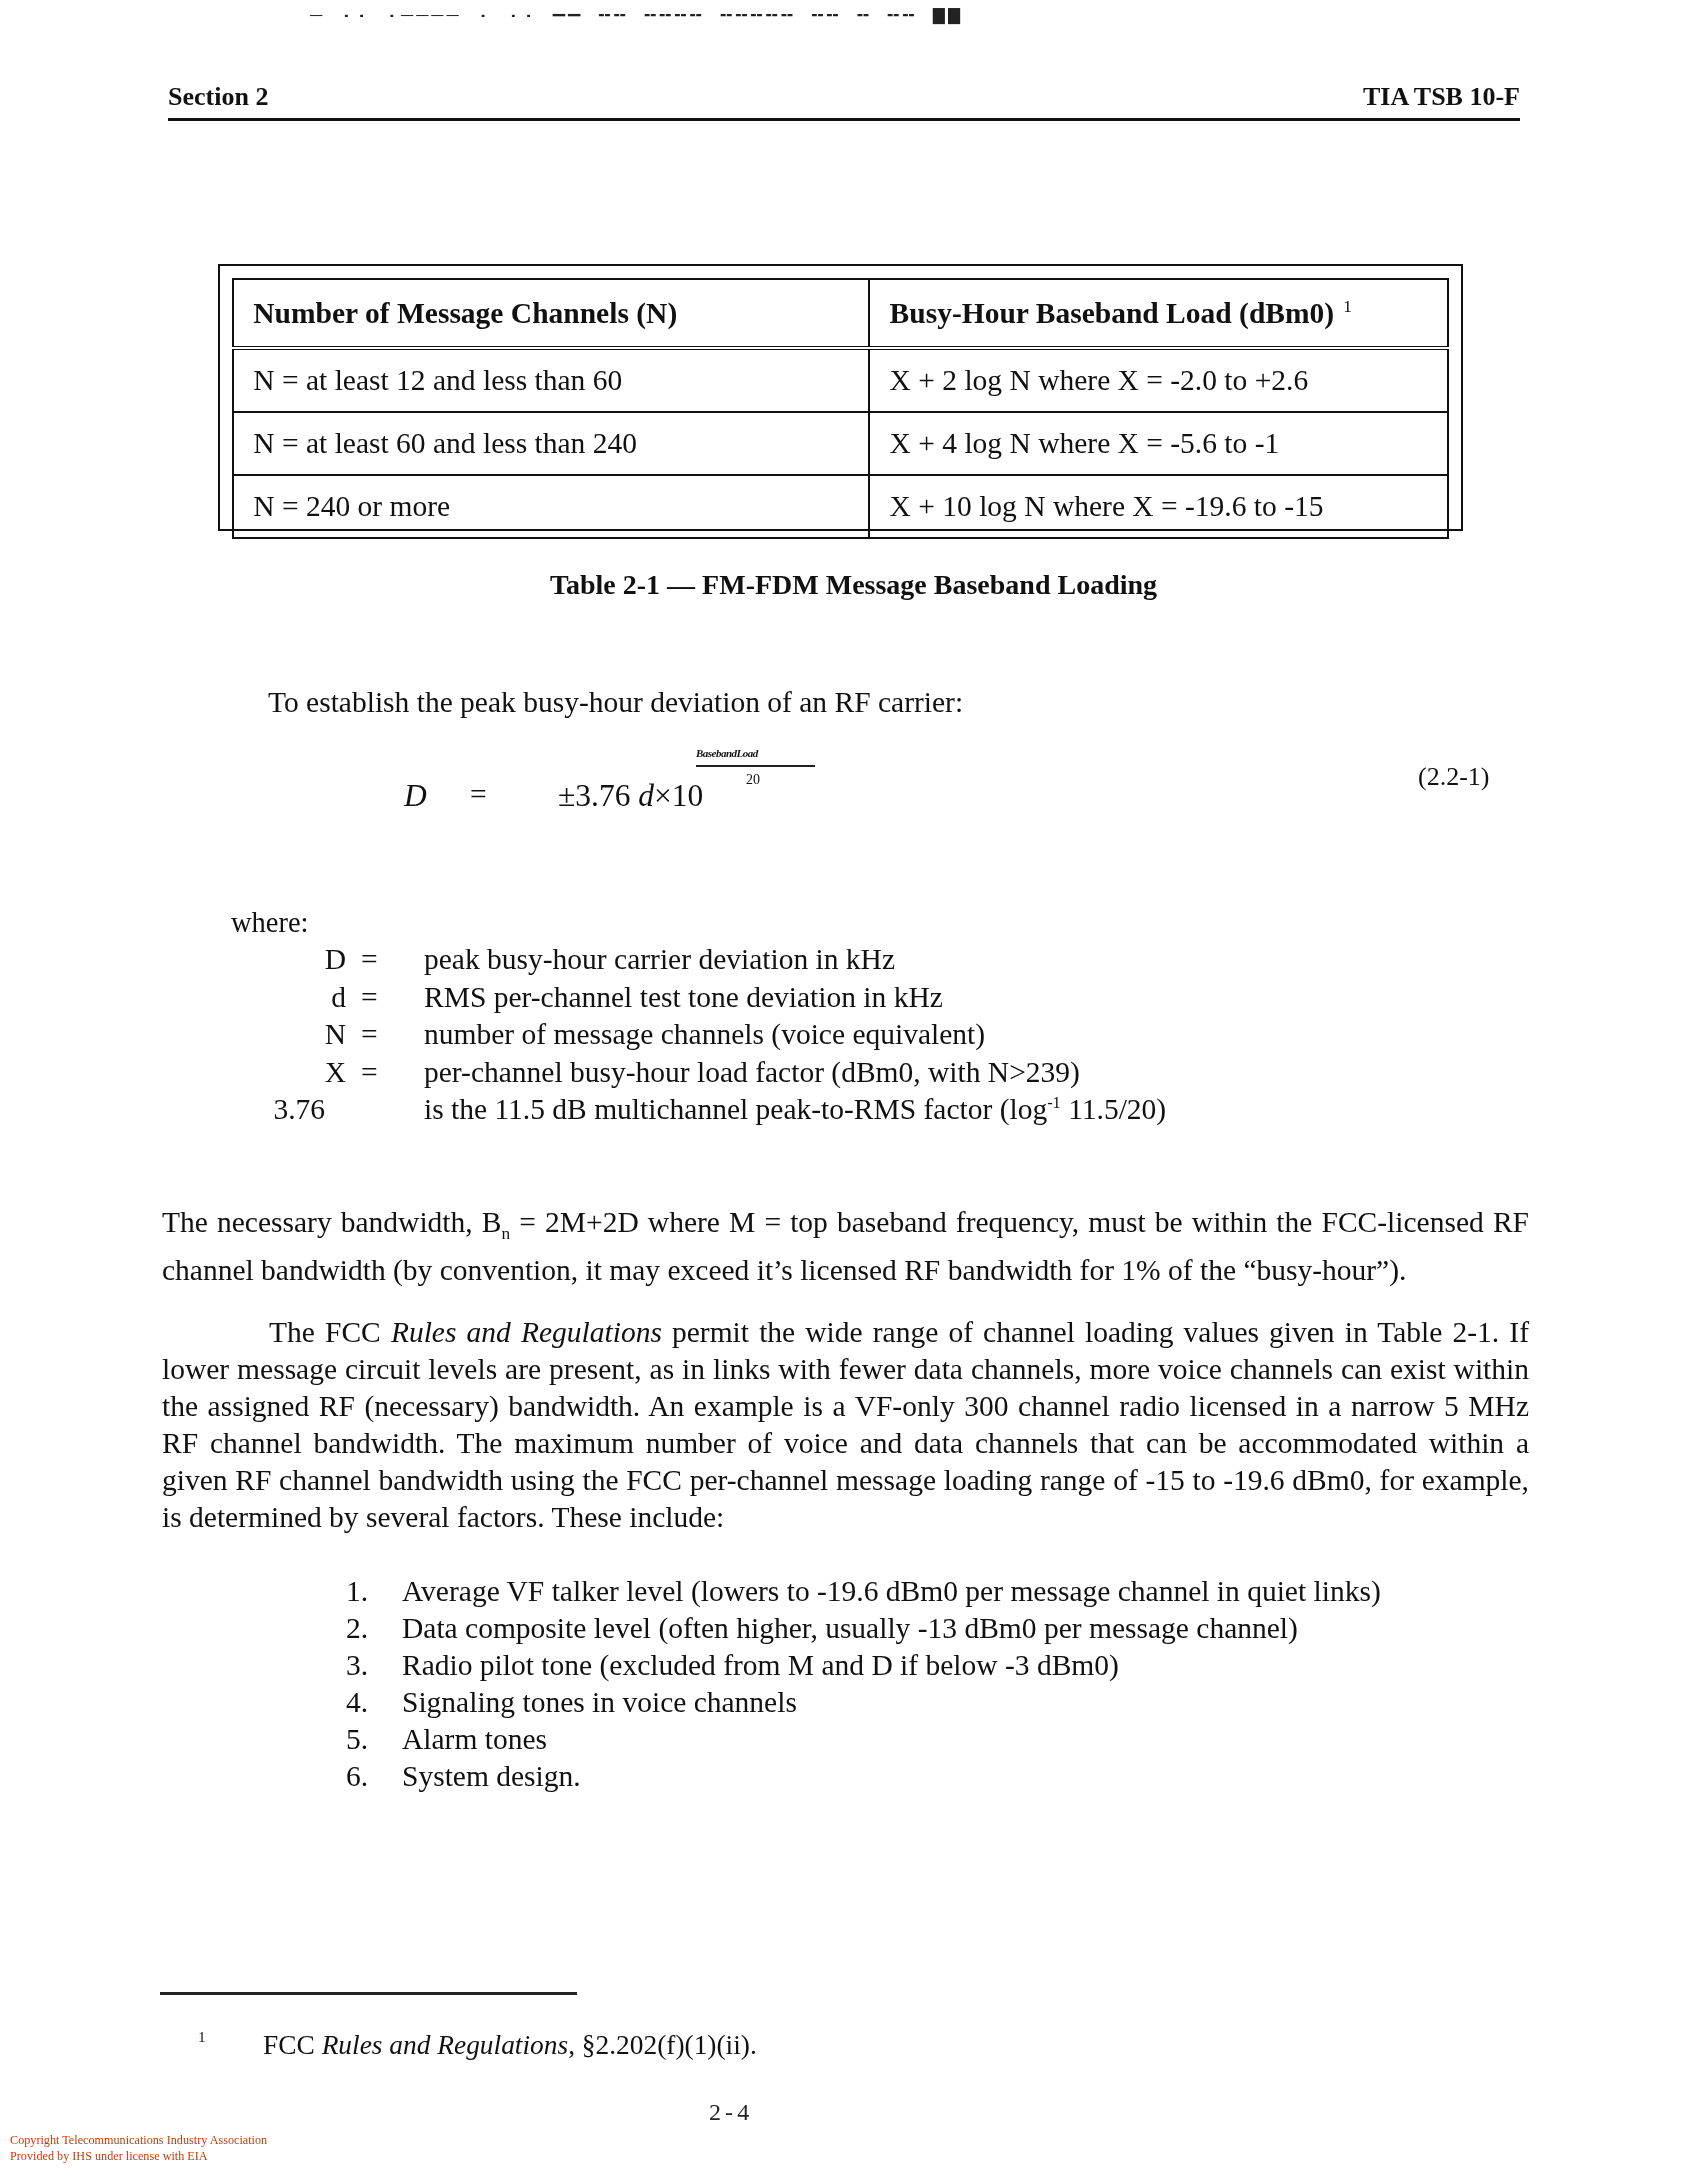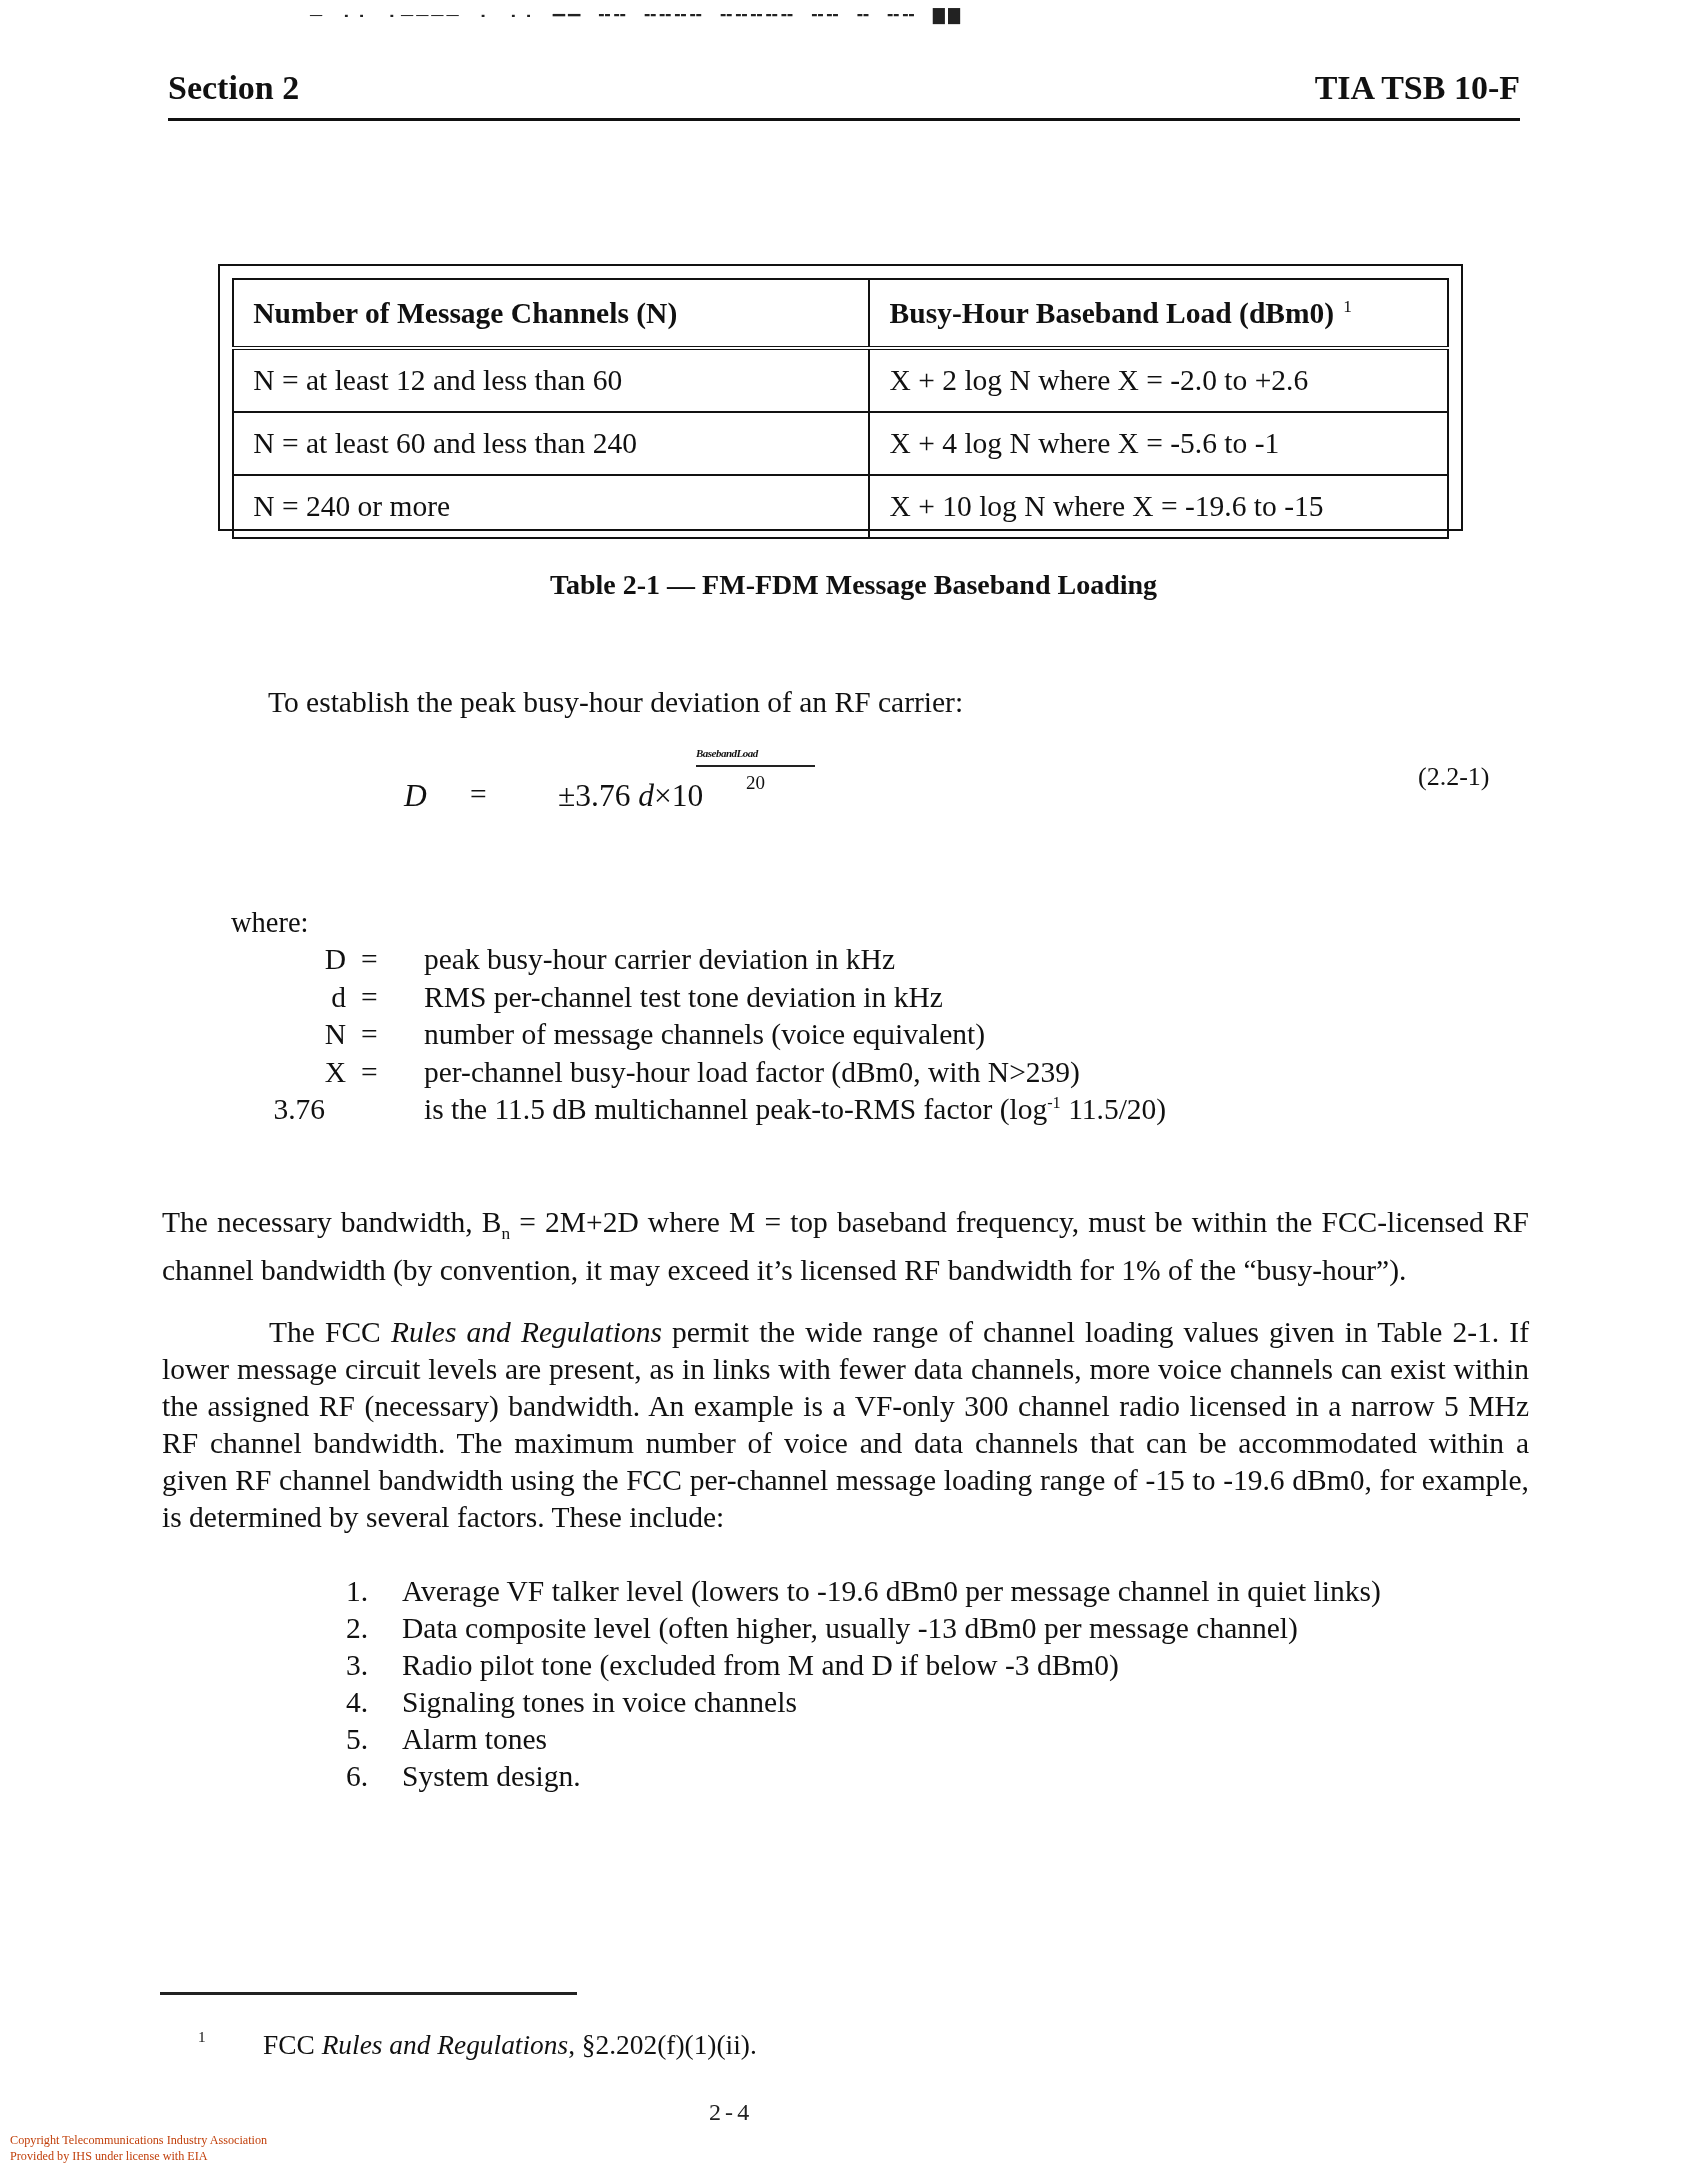--- a/index.html
+++ b/index.html
@@ -5,21 +5,21 @@
   html, body { margin: 0; padding: 0; background: #ffffff; }
   body {
     width: 1707px; height: 2183px; position: relative; overflow: hidden;
     font-family: "Liberation Serif", "DejaVu Serif", serif; color: #111;
   }
   .abs { position: absolute; }
   .scan-artifact {
     left: 310px; top: 7.1px; font-size: 20.3px; font-weight: bold; letter-spacing: 3px;
     color: #222; transform: scaleY(0.7); transform-origin: top left; font-family: "Liberation Mono", monospace;
   }
-  .hdr { top: 69px; font-size: 34px; font-weight: bold; }
+  .hdr { top: 82px; font-size: 26px; font-weight: bold; }
   .hdr-left { left: 168px; }
   .hdr-right { right: 187px; }
   .hdr-rule { left: 168px; top: 118px; width: 1352px; height: 2.5px; background: #111; }
 
   
   .tbl-outer {
     left: 218px; top: 264px; width: 1245px; height: 267px;
     border: 2.5px solid #111; box-sizing: border-box; padding: 12px;
   }
   .tbl {
@@ -38,21 +38,21 @@
   .para { font-size: 29.5px; line-height: 37px; }
   .intro { left: 268px; top: 684px; }
 
   
   .eq-D { left: 404px; top: 778px; font-size: 31.5px; font-style: italic; }
   .eq-eq { left: 470px; top: 778px; font-size: 29.5px; }
   .eq-rhs { left: 526px; top: 778px; font-size: 31.5px; margin-left: 32px; }
   .eq-rhs i { font-style: italic; }
   .eq-exp-num { left: 696px; top: 747px; font-size: 11px; font-style: italic; font-weight: bold; letter-spacing: -0.5px; }
   .eq-exp-bar { left: 696px; top: 765px; width: 119px; height: 1.5px; background: #222; }
-  .eq-exp-den { left: 746px; top: 772px; font-size: 19px; }
+  .eq-exp-den { left: 746px; top: 772px; font-size: 14px; }
   .eq-num { left: 1418px; top: 762px; font-size: 26px; }
 
   .where { left: 231px; top: 907px; font-size: 28.5px; }
   .defs { left: 0; top: 943px; }
   .def-row { position: absolute; height: 38px; font-size: 29.5px; white-space: nowrap; }
   .def-sym { position: absolute; width: 346px; text-align: right; left: 0; }
   .def-eq { position: absolute; left: 361px; }
   .def-text { position: absolute; left: 424px; }
   .def-row sup { font-size: 16.3px; }
 

